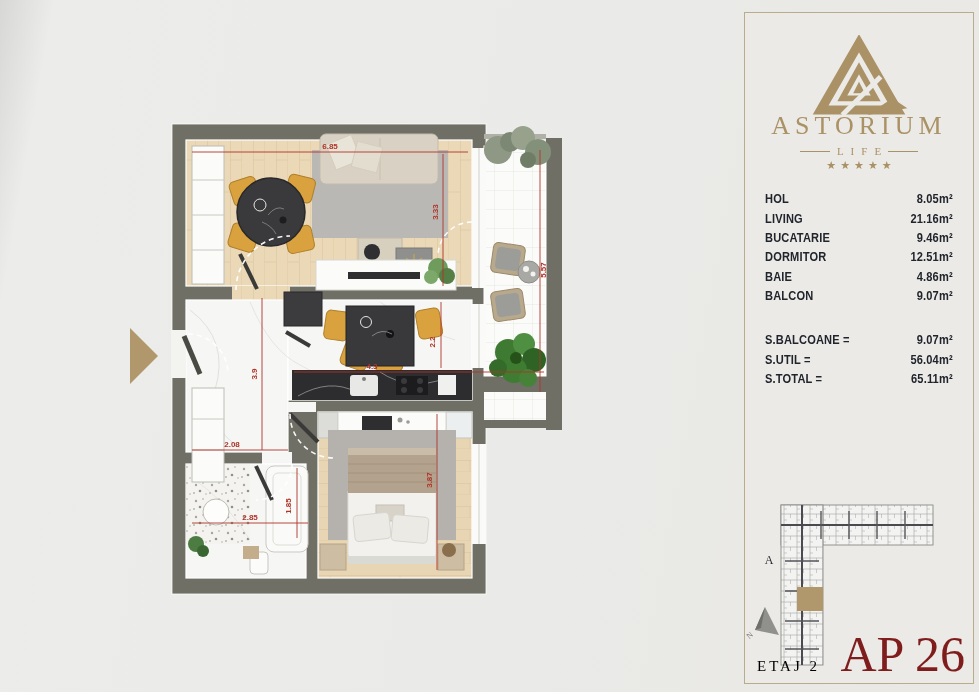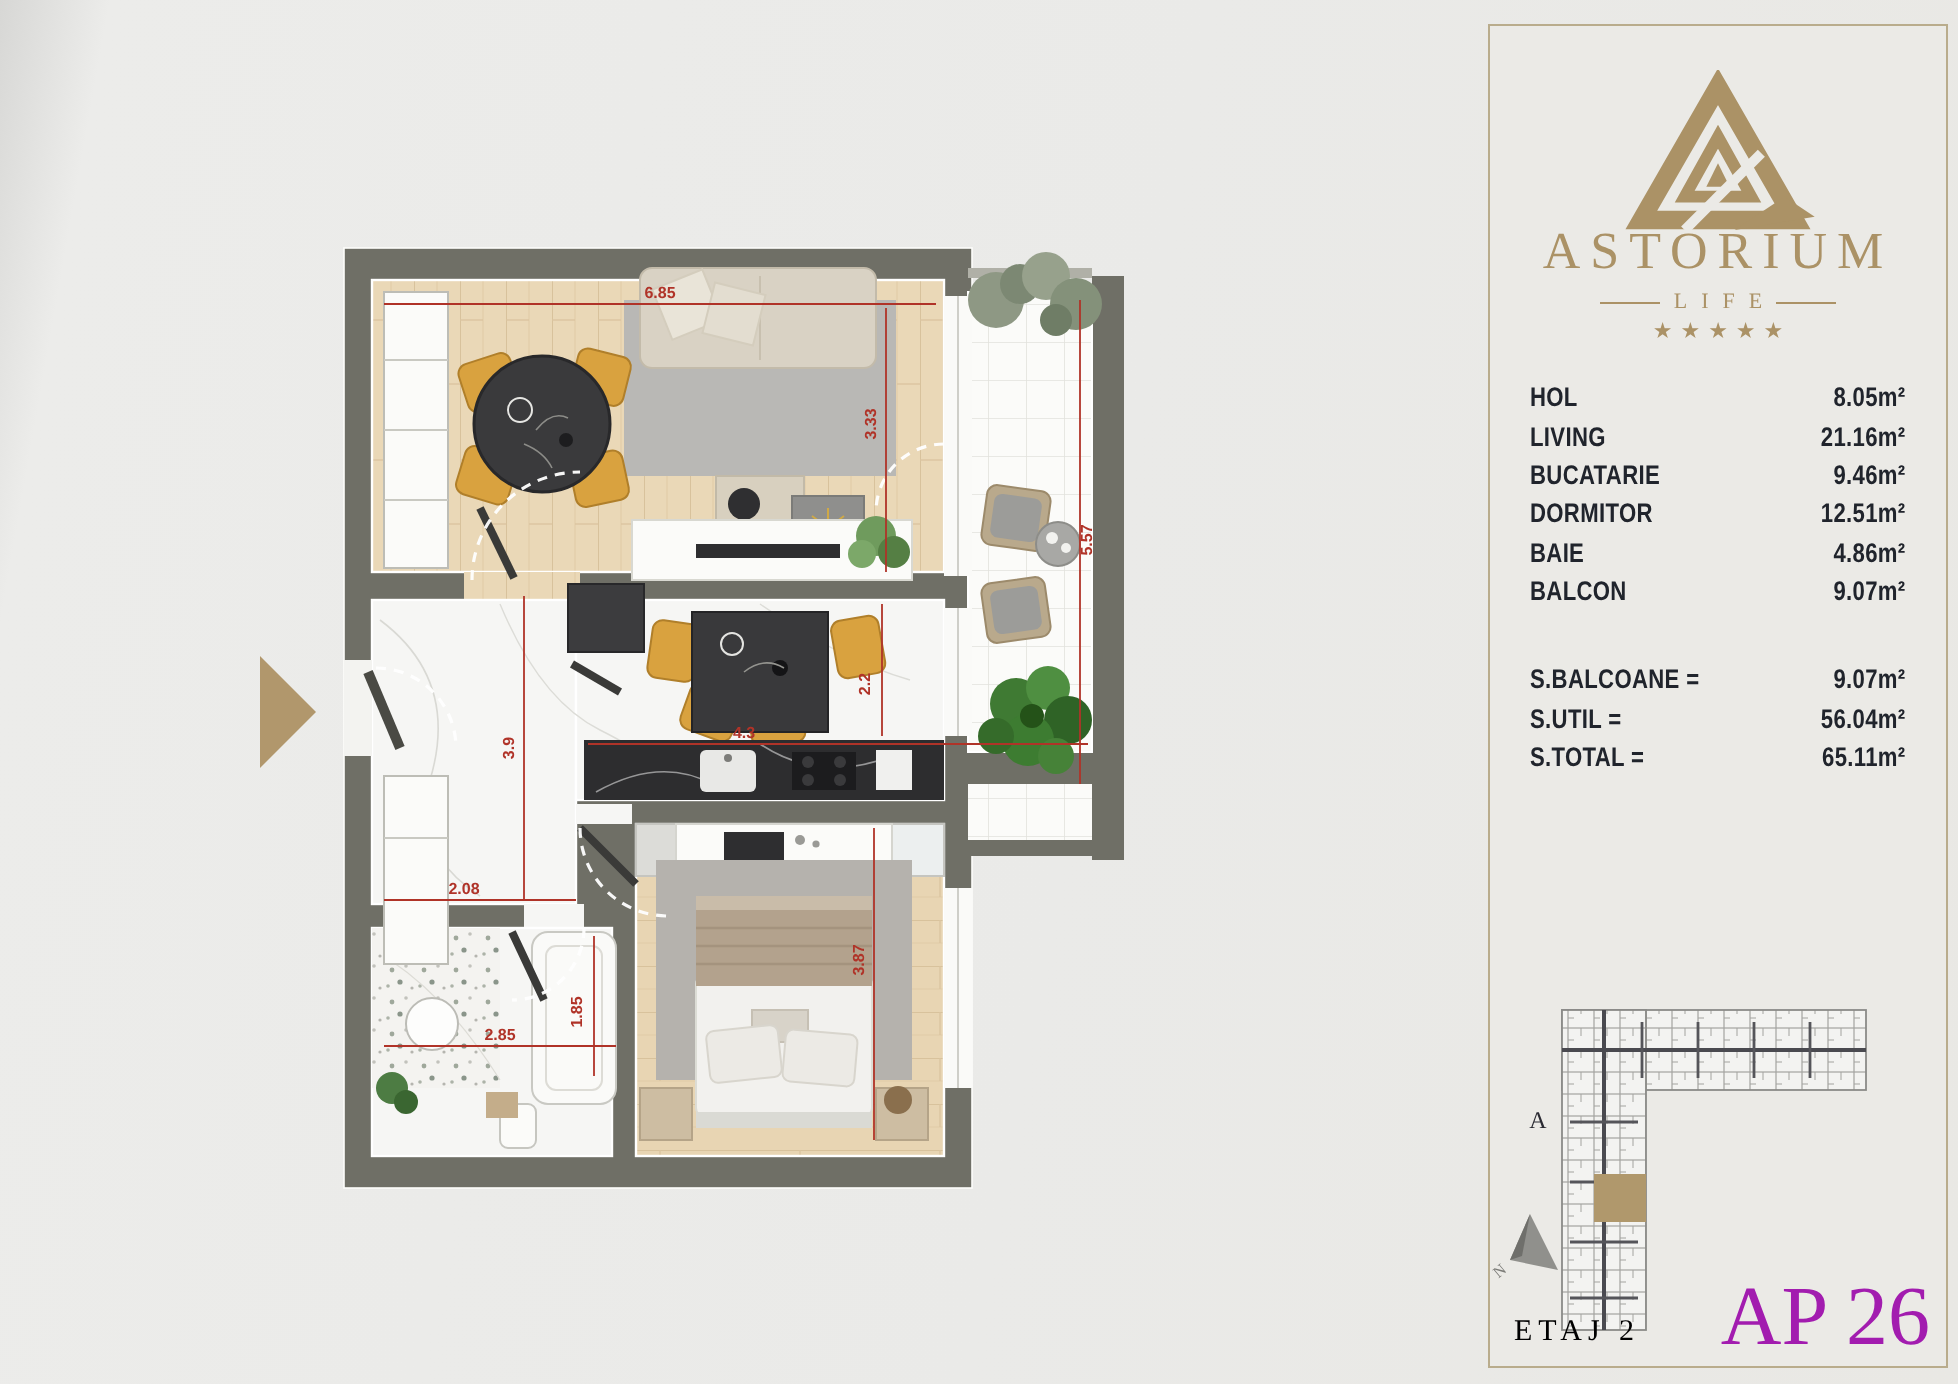--- a/index.html
+++ b/index.html
@@ -29,21 +29,21 @@
        font-weight:700;font-size:13.5px;color:#20242c;letter-spacing:.2px;}
   .minimap{position:absolute;left:26px;top:490px;}
   .bldg-a{position:absolute;left:14px;top:540px;width:20px;text-align:center;
           font-family:"Liberation Serif", serif;font-size:12px;color:#2b2b33;}
   .compass{position:absolute;left:2px;top:590px;width:40px;height:44px;}
   .compass .n{position:absolute;left:0px;top:28px;font-size:8px;color:#7c7c78;
               transform:rotate(-40deg);font-family:"Liberation Serif", serif;}
   .floor-label{position:absolute;left:12px;bottom:8px;font-family:"Liberation Serif", serif;
                font-size:15px;letter-spacing:3px;color:#000000;}
   .apt-label{position:absolute;right:8px;bottom:0px;font-family:"Liberation Serif", serif;
-             font-size:42px;color:#a21caf;}
+             font-size:50px;color:#7f1d1d;}
 </style>
 </head>
 <body>
 
 <div class="stage">
 
   <svg class="plan-svg" width="740" height="692" viewBox="0 0 740 692">
     <defs>
       <pattern id="woodV" width="23" height="70" patternUnits="userSpaceOnUse">
         <rect width="23" height="70" fill="#ead8b7"></rect>

